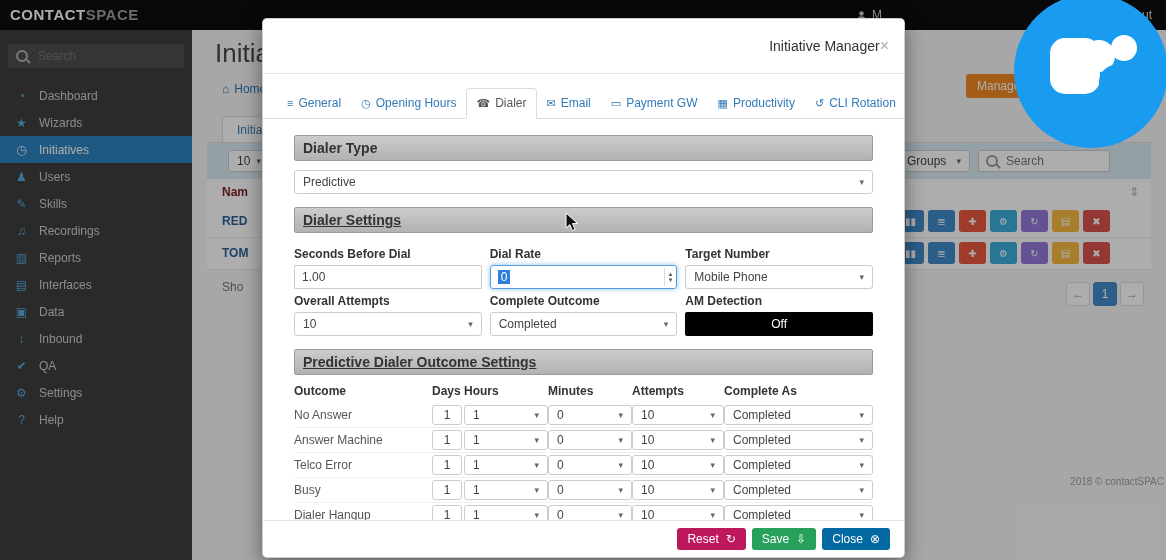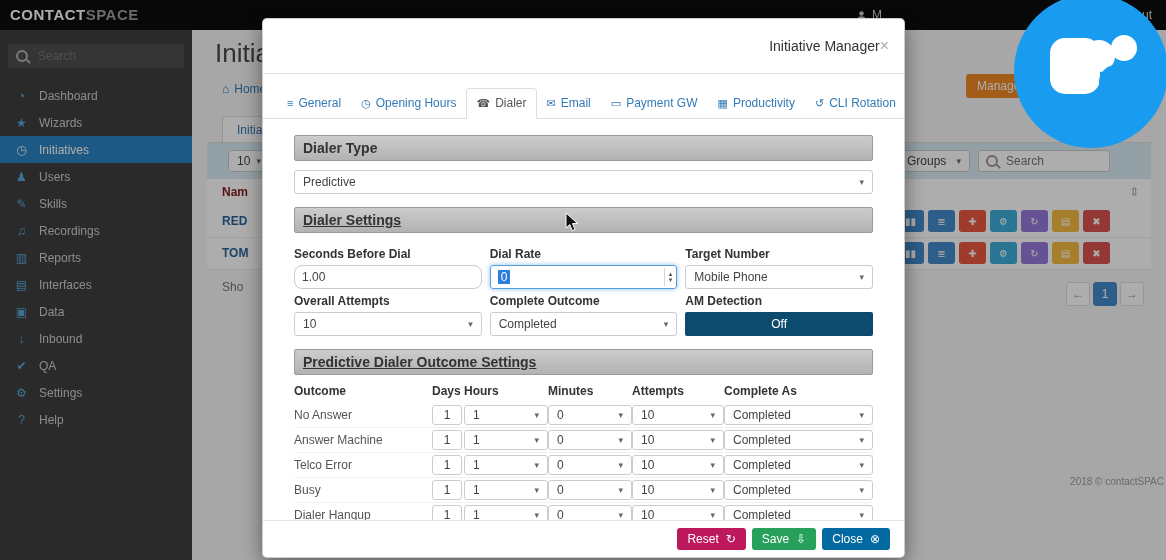--- a/index.html
+++ b/index.html
@@ -67,25 +67,25 @@
   .m-close{color:#aaa;font-size:16px;line-height:1;}
   .m-tabs{padding:13px 14px 0;border-bottom:1px solid #ddd;display:flex;}
   .m-tab{font-size:12px;color:#337ab7;padding:7px 9px 8px;display:inline-flex;gap:5px;align-items:center;border:1px solid transparent;border-radius:4px 4px 0 0;position:relative;top:1px;white-space:nowrap;}
   .m-tab.active{background:#fff;border-color:#ddd #ddd #fff;color:#555;}
   .ti{font-size:11px;}
   .m-body{flex:1;padding:16px 31px 0;overflow:hidden;}
   .sec-bar{background:linear-gradient(#cccccc,#b2b2b2);border:1px solid #9b9b9b;font-weight:bold;font-size:14px;color:#333;padding:4px 8px;border-radius:2px;margin-bottom:9px;box-sizing:border-box;}
   .mt{margin-top:13px;text-decoration:underline;}
   .grid3{display:grid;grid-template-columns:1fr 1fr 1fr;column-gap:8px;}
   .flabel{font-weight:bold;font-size:12px;color:#333;margin:5px 0 4px;}
-  .tinput{height:24px;border:1px solid #ccc;border-radius:8px;padding:0 7px;font-size:12px;color:#444;width:100%;box-sizing:border-box;font-family:inherit;outline:none;}
+  .tinput{height:24px;border:1px solid #ccc;border-radius:1px;padding:0 7px;font-size:12px;color:#444;width:100%;box-sizing:border-box;font-family:inherit;outline:none;}
   .num{display:flex;align-items:center;justify-content:space-between;height:24px;border:1px solid #5b9dd9;border-radius:3px;padding:0 4px 0 7px;box-shadow:0 0 5px rgba(82,168,236,.7);box-sizing:border-box;}
   .selhl{background:#2e7fd9;color:#fff;padding:0 3px;}
   .spin{display:flex;flex-direction:column;align-items:center;justify-content:center;font-size:7px;line-height:6px;color:#555;border-left:1px solid #d8d8d8;padding-left:4px;height:18px;}
-  .off-btn{height:24px;background:#0c4a6e;border-radius:2px;color:#fff;font-size:12px;display:flex;align-items:center;justify-content:center;border:0;width:100%;font-family:inherit;}
+  .off-btn{height:24px;background:#000000;border-radius:2px;color:#fff;font-size:12px;display:flex;align-items:center;justify-content:center;border:0;width:100%;font-family:inherit;}
   .o-grid{display:grid;grid-template-columns:138px 32px 84px 84px 92px 1fr;column-gap:0;align-items:center;}
   .o-head{margin:2px 0 5px;}
   .o-head span{font-weight:bold;font-size:12px;color:#333;}
   .o-row{padding:2px 0;border-bottom:1px solid #f1f1f1;}
   .o-row .sel{height:20px;}
   .o-name{font-size:12px;color:#555;}
   .o-days{height:20px;width:30px;text-align:center;border:1px solid #ccc;border-radius:3px;font-size:12px;color:#444;box-sizing:border-box;font-family:inherit;outline:none;}
   .m-footer{border-top:1px solid #e5e5e5;padding:7px 14px;display:flex;justify-content:flex-end;gap:6px;}
   .btn{display:inline-flex;align-items:center;gap:7px;color:#fff;font-size:12px;padding:4px 10px;border-radius:3px;border:0;font-family:inherit;}
   .bi{font-size:12px;}

